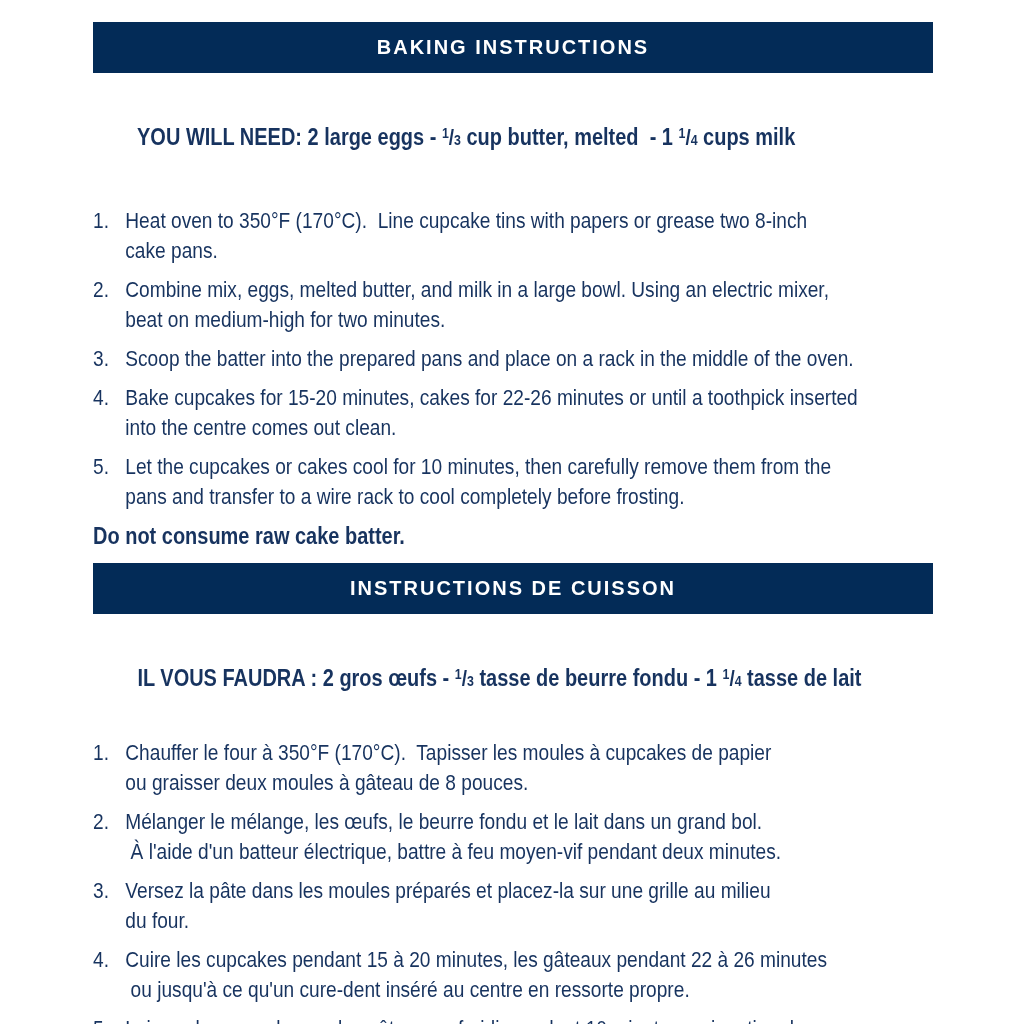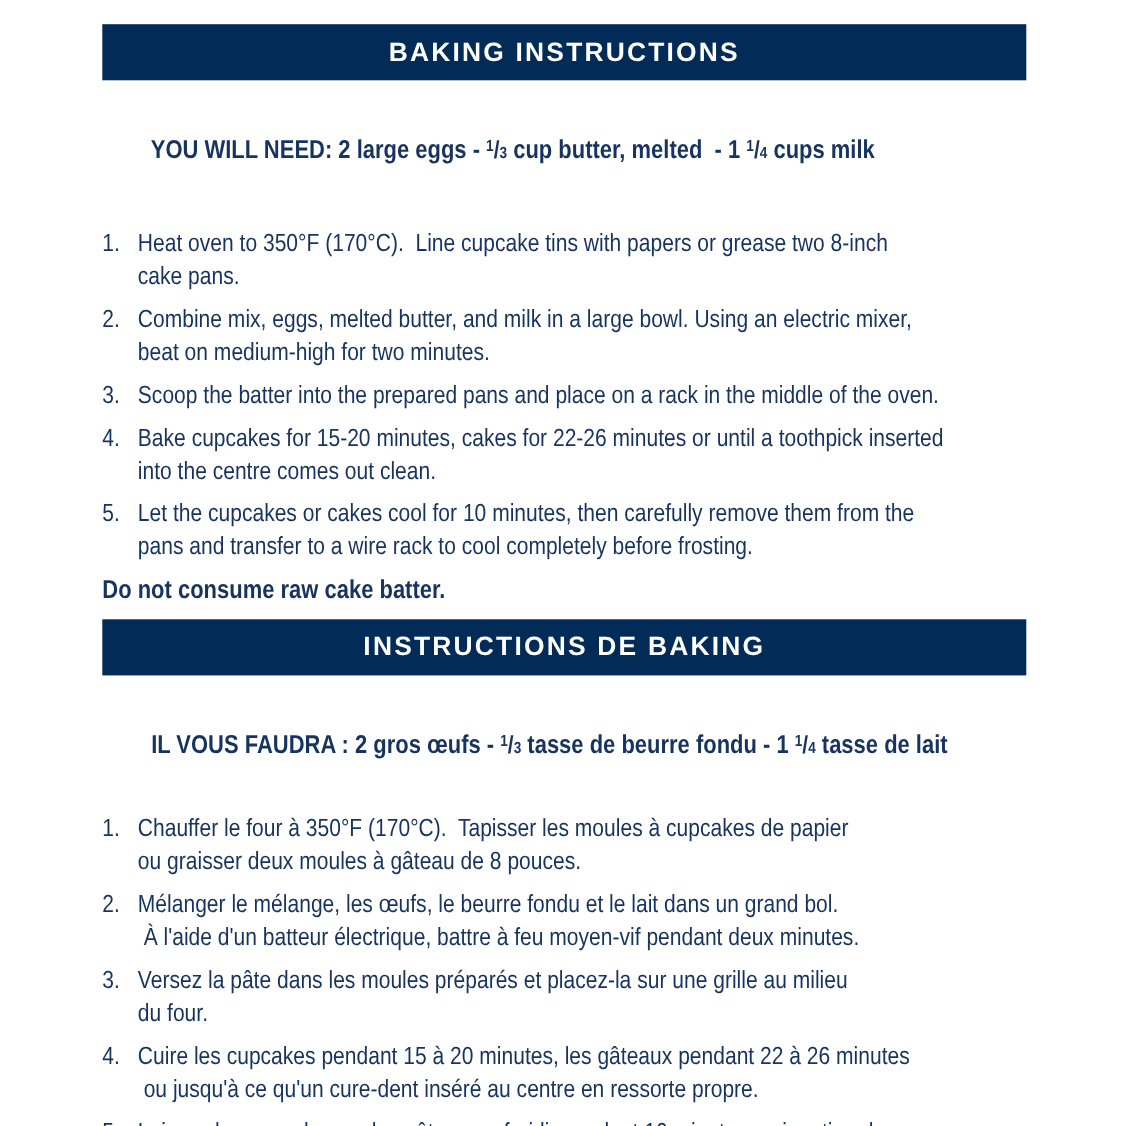--- a/index.html
+++ b/index.html
@@ -21,21 +21,21 @@
   .content { position: absolute; left: 93px; top: 22px; width: 840px; }
 
   .band {
     width: 840px; height: 51px;
     background: var(--band-bg);
     display: flex; align-items: center; justify-content: center;
   }
   .band-title {
     color: var(--band-text);
     font-weight: bold;
-    font-size: 24px;
+    font-size: 20px;
     letter-spacing: 2px;
     white-space: pre;
   }
 
   
   .scalex {
     width: 988px;
     transform: scaleX(0.85);
     transform-origin: 0 0;
   }
@@ -113,21 +113,21 @@
           <div class="step-text">Let the cupcakes or cakes cool for 10 minutes, then carefully remove them from the
 pans and transfer to a wire rack to cool completely before frosting.</div>
         </div>
       </div>
 
       <div class="warning scalex">Do not consume raw cake batter.</div>
     </div>
 
     <div class="section-fr">
       <div class="band band-fr">
-        <div class="band-title">INSTRUCTIONS DE BAKING</div>
+        <div class="band-title">INSTRUCTIONS DE CUISSON</div>
       </div>
 
       <div class="need-line scalex">
         <span>IL VOUS FAUDRA :</span><span> 2 gros œufs - </span><span class="fr-num">1</span><span class="fr-sl">/</span><span class="fr-den">3</span><span> tasse de beurre fondu - 1 </span><span class="fr-num">1</span><span class="fr-sl">/</span><span class="fr-den">4</span><span> tasse de lait</span>
       </div>
 
       <div class="steps">
         <div class="step scalex">
           <div class="step-num">1.</div>
           <div class="step-text">Chauffer le four à 350°F (170°C).  Tapisser les moules à cupcakes de papier

